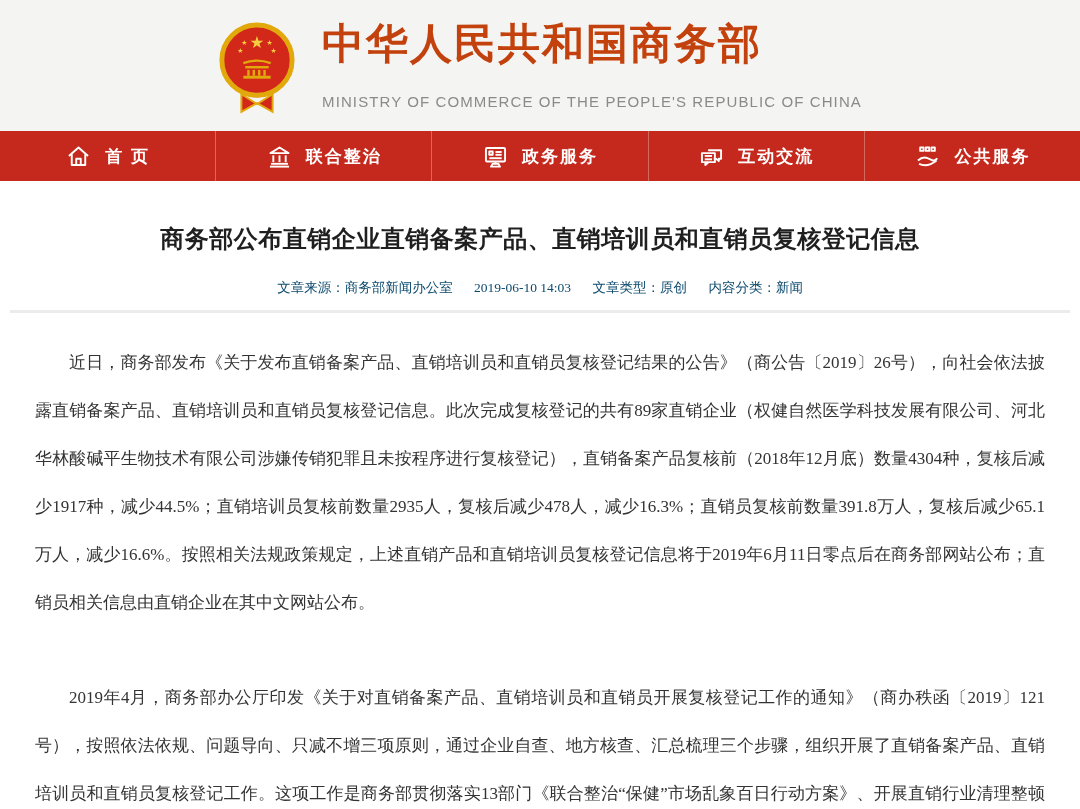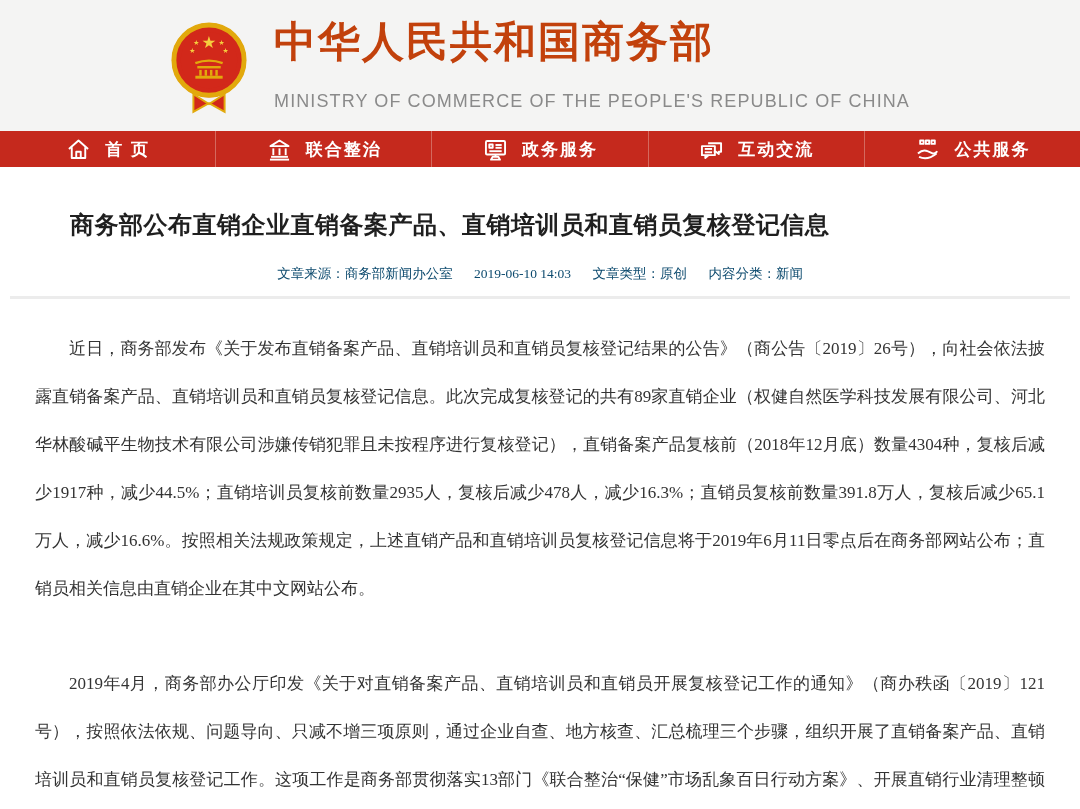--- a/index.html
+++ b/index.html
@@ -12,35 +12,35 @@
     height:131px;background:#f4f4f3;
     display:flex;align-items:center;justify-content:center;
   }
   .header-inner{display:flex;align-items:center;}
   .emblem{width:78px;height:100px;margin-right:26px;flex:0 0 auto;}
   .site-title{
     font-size:42px;font-weight:bold;color:#c2410c;letter-spacing:2px;
     line-height:1.1;margin:0;
   }
   .site-subtitle{
-    font-size:18px;color:#8a8a8a;letter-spacing:1.1px;margin-top:25px;
+    font-size:15px;color:#8a8a8a;letter-spacing:1.1px;margin-top:25px;
   }
   
-  .nav{height:36px;background:#c5291d;display:flex;}
+  .nav{height:50px;background:#c5291d;display:flex;}
   .nav-item{
     flex:1 1 0;display:flex;align-items:center;justify-content:center;
     gap:13px;color:#ffffff;font-size:17px;font-weight:bold;cursor:pointer;
     border-left:1px solid #d4695e;letter-spacing:2px;
   }
   .nav-item:first-child{border-left:none;}
   .nav-icon{width:27px;height:27px;display:block;}
   .nav-icon svg{display:block;}
   
   .article-title{
-    margin:42px 70px 0;
+    margin:42px 70px 0;text-align:center;
     font-family:"Liberation Serif",serif;
     font-size:24px;font-weight:bold;color:#1f1f1f;letter-spacing:0.5px;
   }
   .article-meta{
     margin-top:24px;text-align:center;color:#0c4a6e;font-size:13.5px;
     font-family:"Liberation Serif",serif;
   }
   .article-meta span{margin:0 9px;}
   .meta-divider{height:3px;background:#ececec;margin:13px 10px 0;}
   .article-body{

